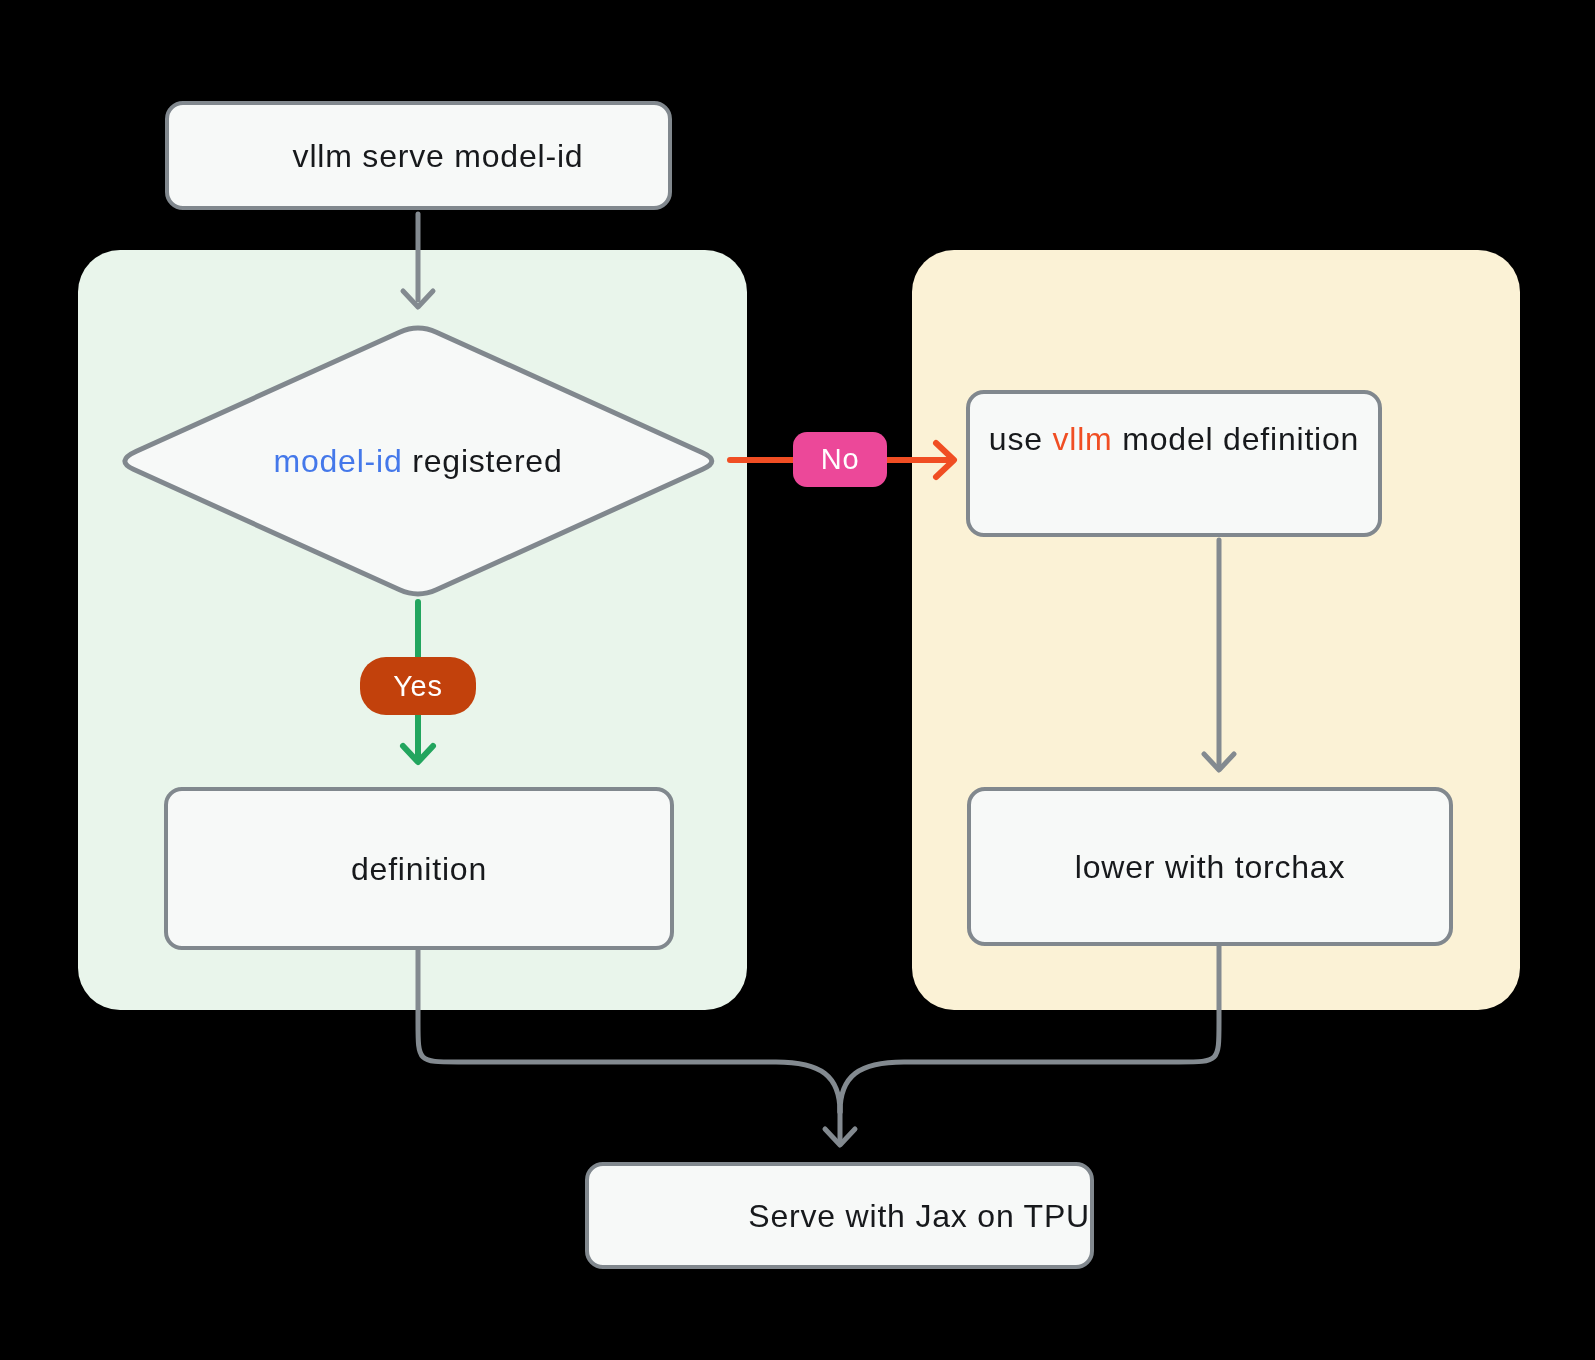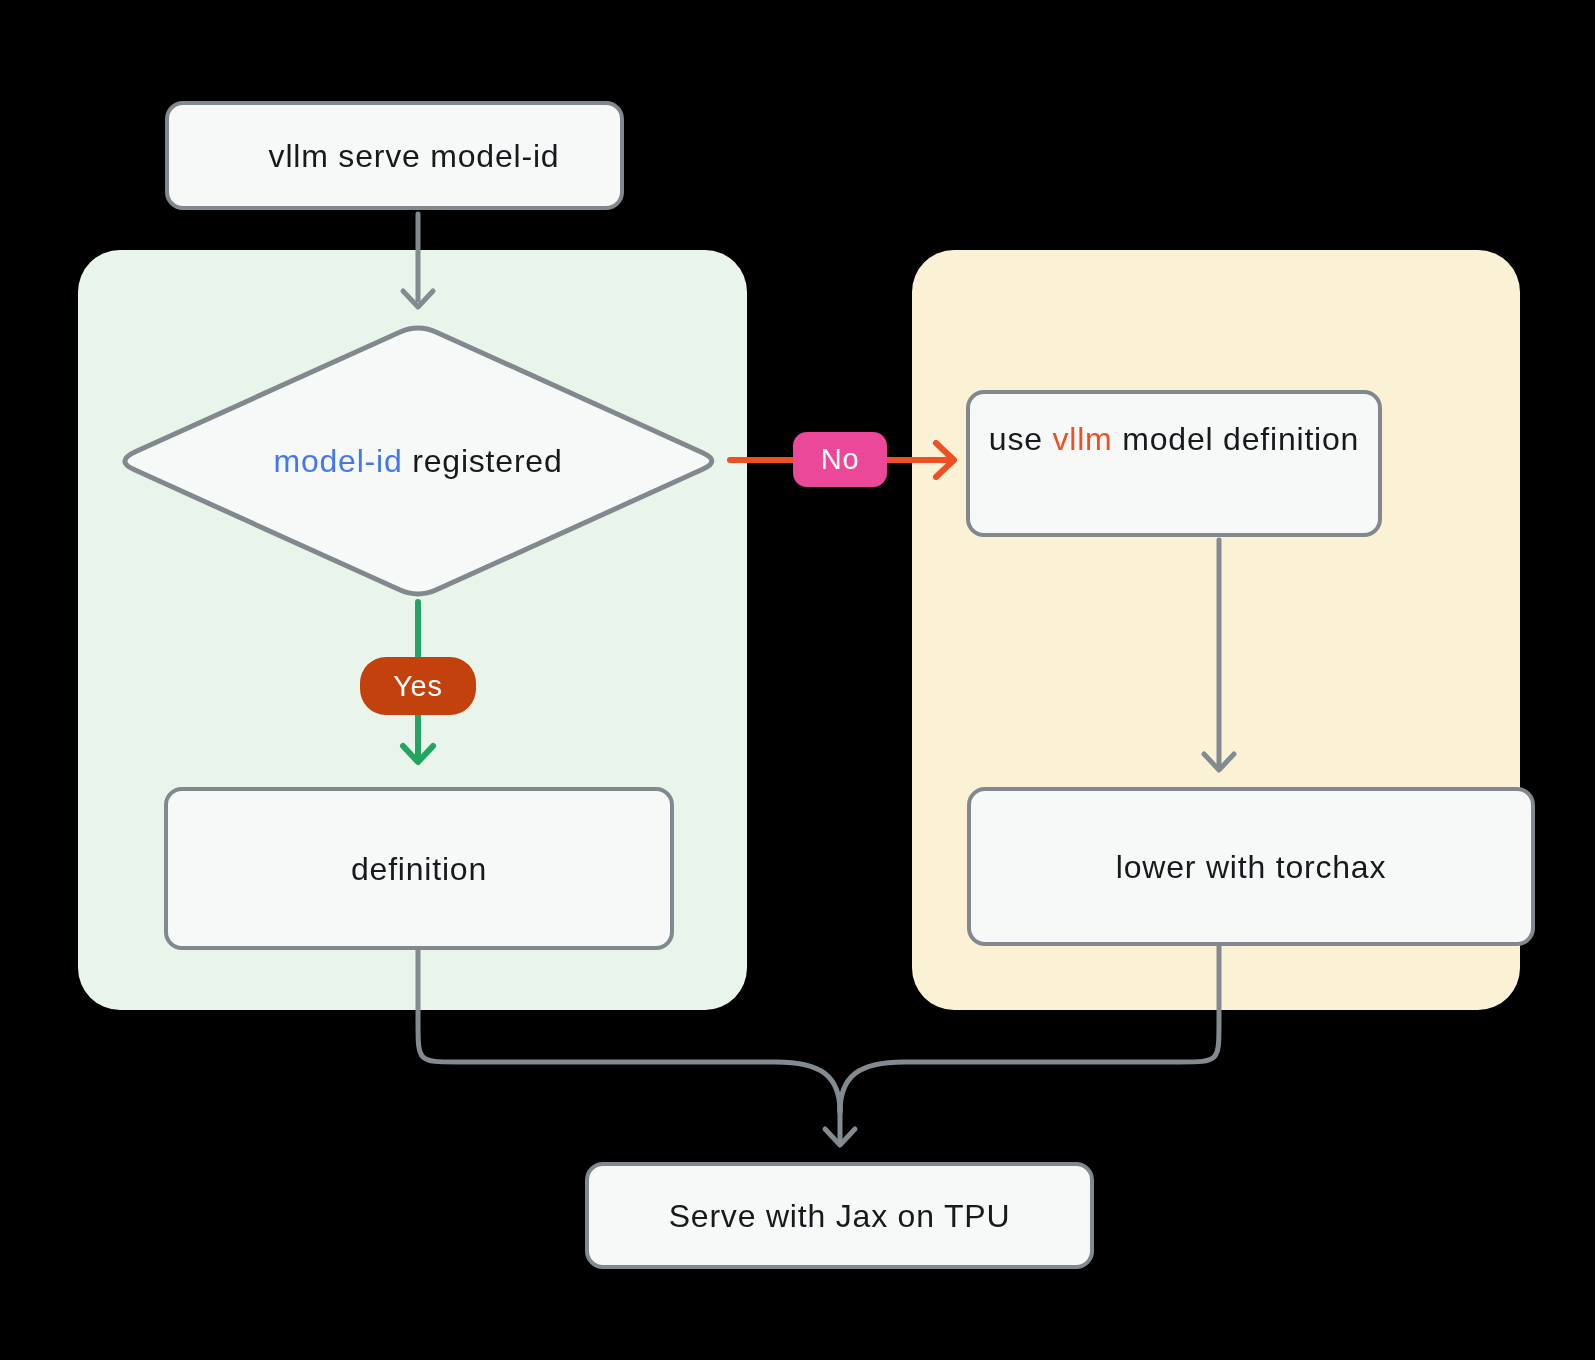--- a/index.html
+++ b/index.html
@@ -39,25 +39,25 @@
     flex-direction: column;
     align-items: center;
     justify-content: center;
     color: #17191C;
     font-size: 32px;
     line-height: 42px;
     font-weight: 500;
     letter-spacing: 0.8px;
     text-align: center;
   }
-  .node-start   { left: 165px; top: 101px;  width: 459px; height: 109px; padding-left: 39px; }
+  .node-start   { left: 165px; top: 101px;  width: 507px; height: 109px; padding-left: 39px; }
   .node-vllm    { left: 966px; top: 390px;  width: 416px; height: 147px; justify-content: flex-start; padding-top: 24px; }
   .node-tpu     { left: 164px; top: 787px;  width: 510px; height: 163px; }
-  .node-torchax { left: 967px; top: 787px;  width: 568px; height: 159px; }
-  .node-end     { left: 585px; top: 1162px; width: 509px; height: 107px; }
+  .node-torchax { left: 967px; top: 787px;  width: 486px; height: 159px; }
+  .node-end     { left: 585px; top: 1162px; width: 509px; height: 107px; align-items: flex-end; }
 
   .decision-text {
     position: absolute;
     left: 166px; top: 398px;
     width: 504px; height: 126px;
     display: flex;
     flex-direction: row;
     align-items: center;
     justify-content: center;
     color: #17191C;

